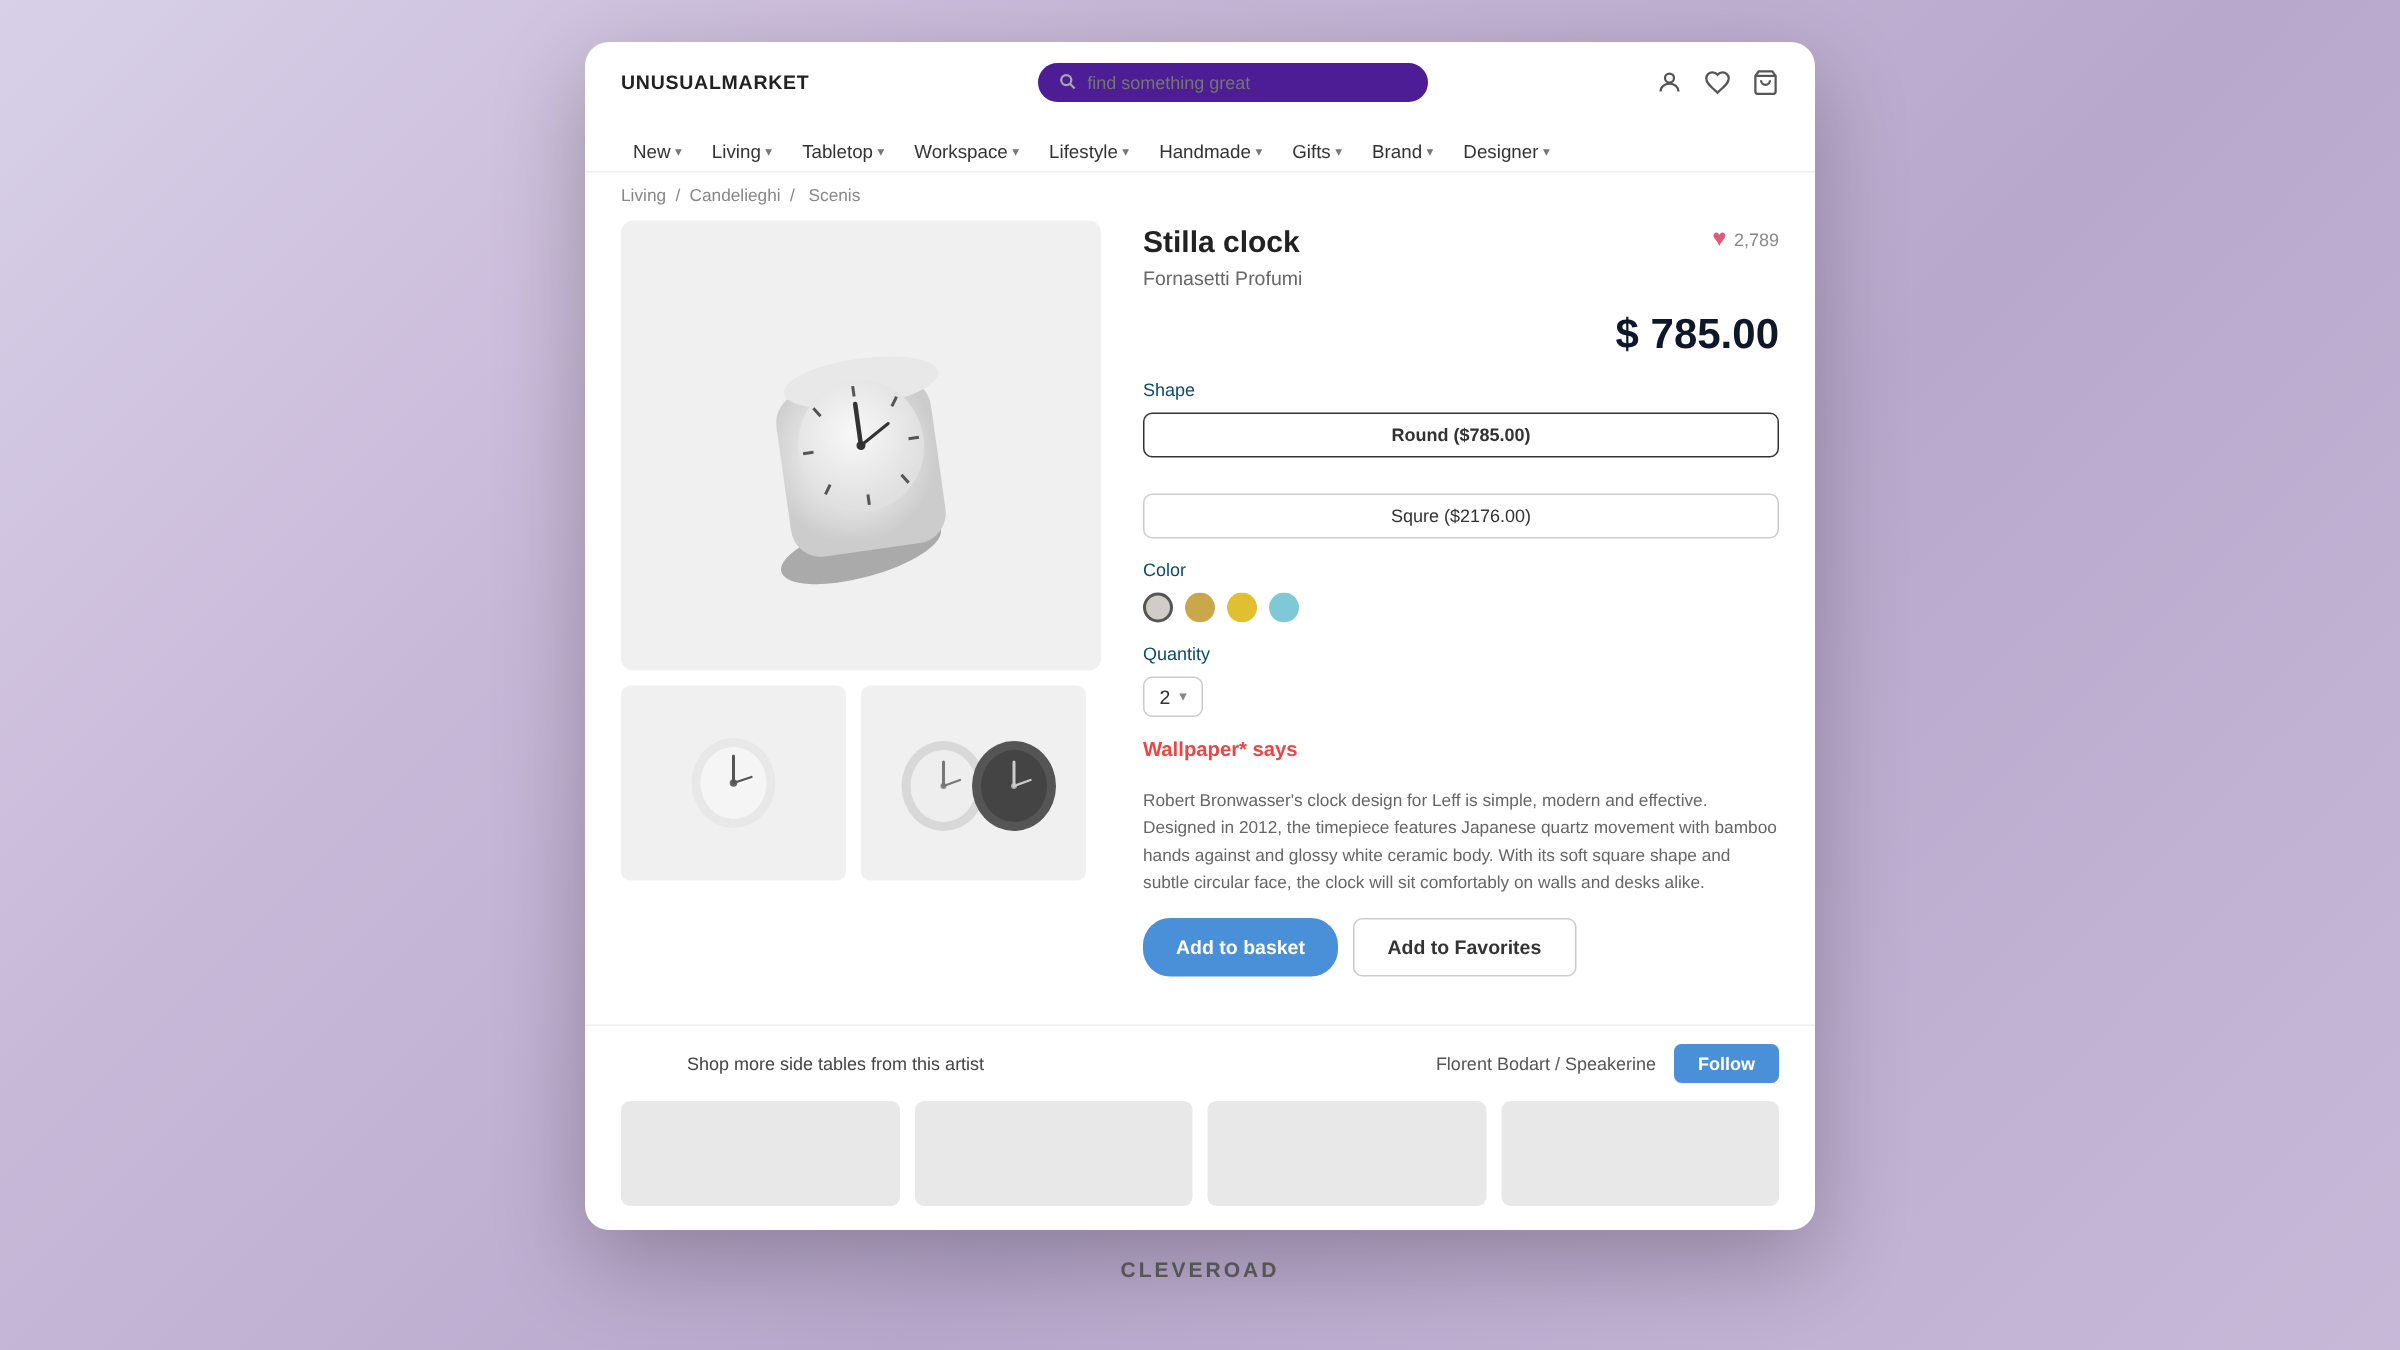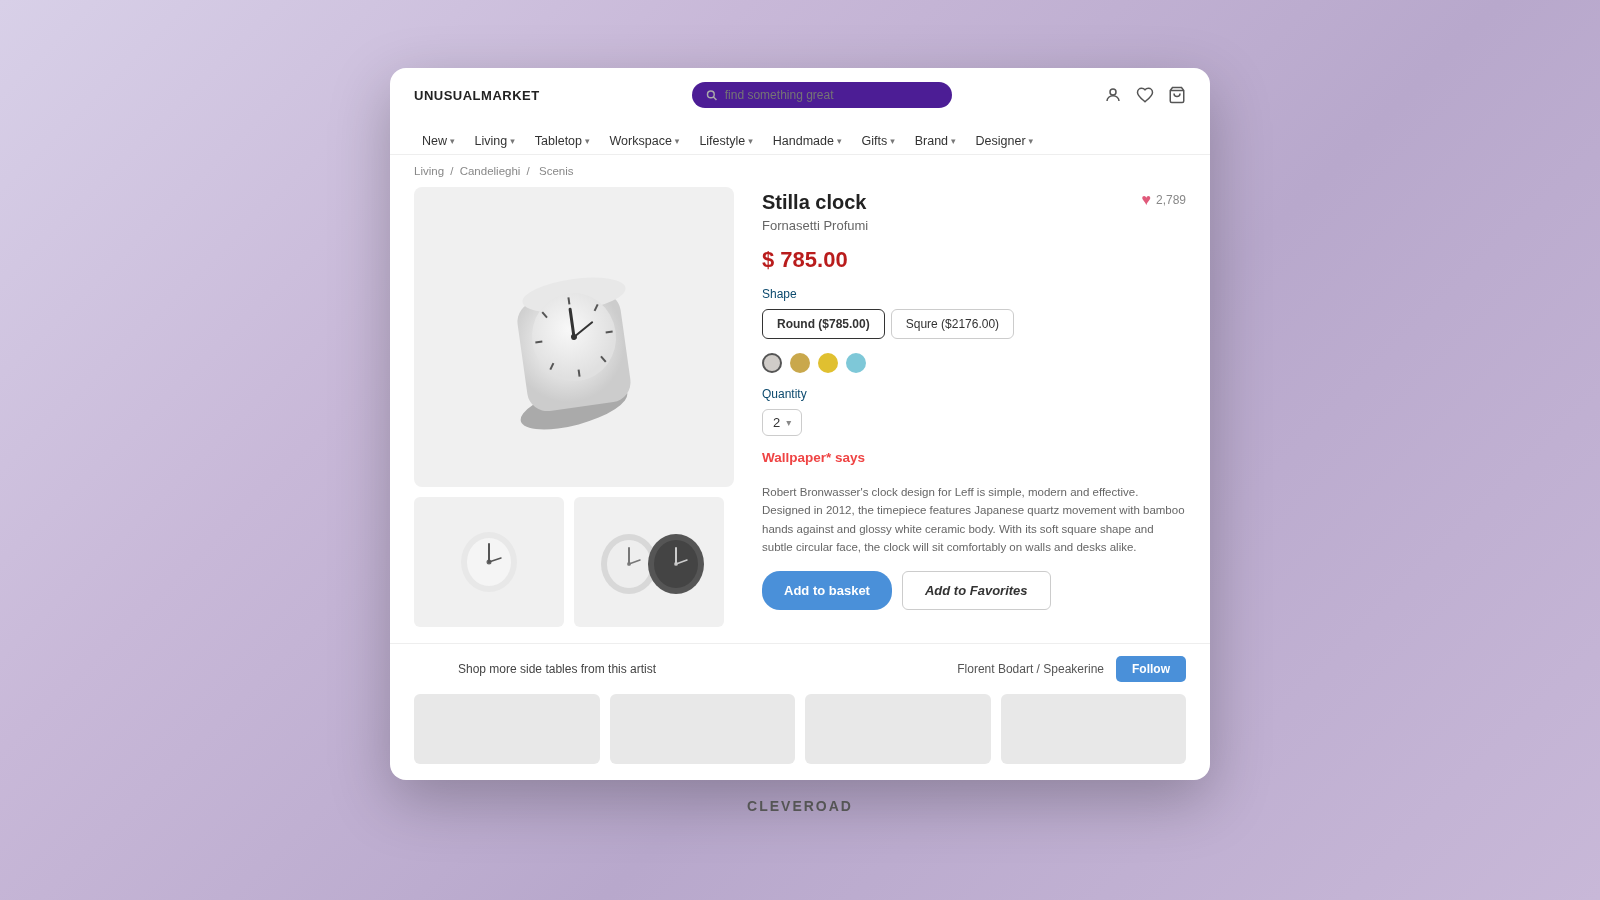--- a/index.html
+++ b/index.html
@@ -163,35 +163,37 @@
       font-size: 12px;
       color: #888;
     }
     .heart-icon { color: #e05a7a; font-size: 16px; }
     .brand-name {
       font-size: 13px;
       color: #666;
       margin-bottom: 14px;
     }
     .price {
-      font-size: 22px;
+      font-size: 28px;
       font-weight: 600;
-      color: #b91c1c;
+      color: #0f172a;
       margin-bottom: 14px;
+      text-align: right;
     }
     .option-label {
       font-size: 12px;
       color: #0c4a6e;
       margin-bottom: 8px;
       font-weight: 500;
     }
     .shape-options {
       display: flex;
-      gap: 6px;
+      gap: 24px;
       margin-bottom: 14px;
+      flex-direction: column;
     }
     .shape-btn {
       padding: 7px 14px;
       border: 1.5px solid #ccc;
       border-radius: 6px;
       font-size: 12px;
       cursor: pointer;
       background: #fff;
       color: #333;
     }
@@ -258,21 +260,20 @@
     }
     .btn-favorites {
       background: #fff;
       color: #333;
       border: 1.5px solid #ccc;
       border-radius: 6px;
       padding: 11px 22px;
       font-size: 13px;
       font-weight: 600;
       cursor: pointer;
-      font-style: italic;
     }
     
     .bottom-bar {
       border-top: 1px solid #eee;
       padding: 12px 24px;
       display: flex;
       justify-content: space-between;
       align-items: center;
     }
     .shop-more {
@@ -480,20 +481,21 @@
       </div>
       <div class="brand-name">Fornasetti Profumi</div>
       <div class="price">$ 785.00</div>
 
       <div class="option-label">Shape</div>
       <div class="shape-options">
         <button class="shape-btn active">Round ($785.00)</button>
         <button class="shape-btn">Squre ($2176.00)</button>
       </div>
 
+      <div class="option-label">Color</div>
       <div class="color-options">
         <div class="color-dot active" style="background:#d0ccc8;"></div>
         <div class="color-dot" style="background:#c9a84c;"></div>
         <div class="color-dot" style="background:#e0c030;"></div>
         <div class="color-dot" style="background:#7ec8d8;"></div>
       </div>
 
       <div class="option-label">Quantity</div>
       <div class="quantity-section">
         <div class="qty-select">

